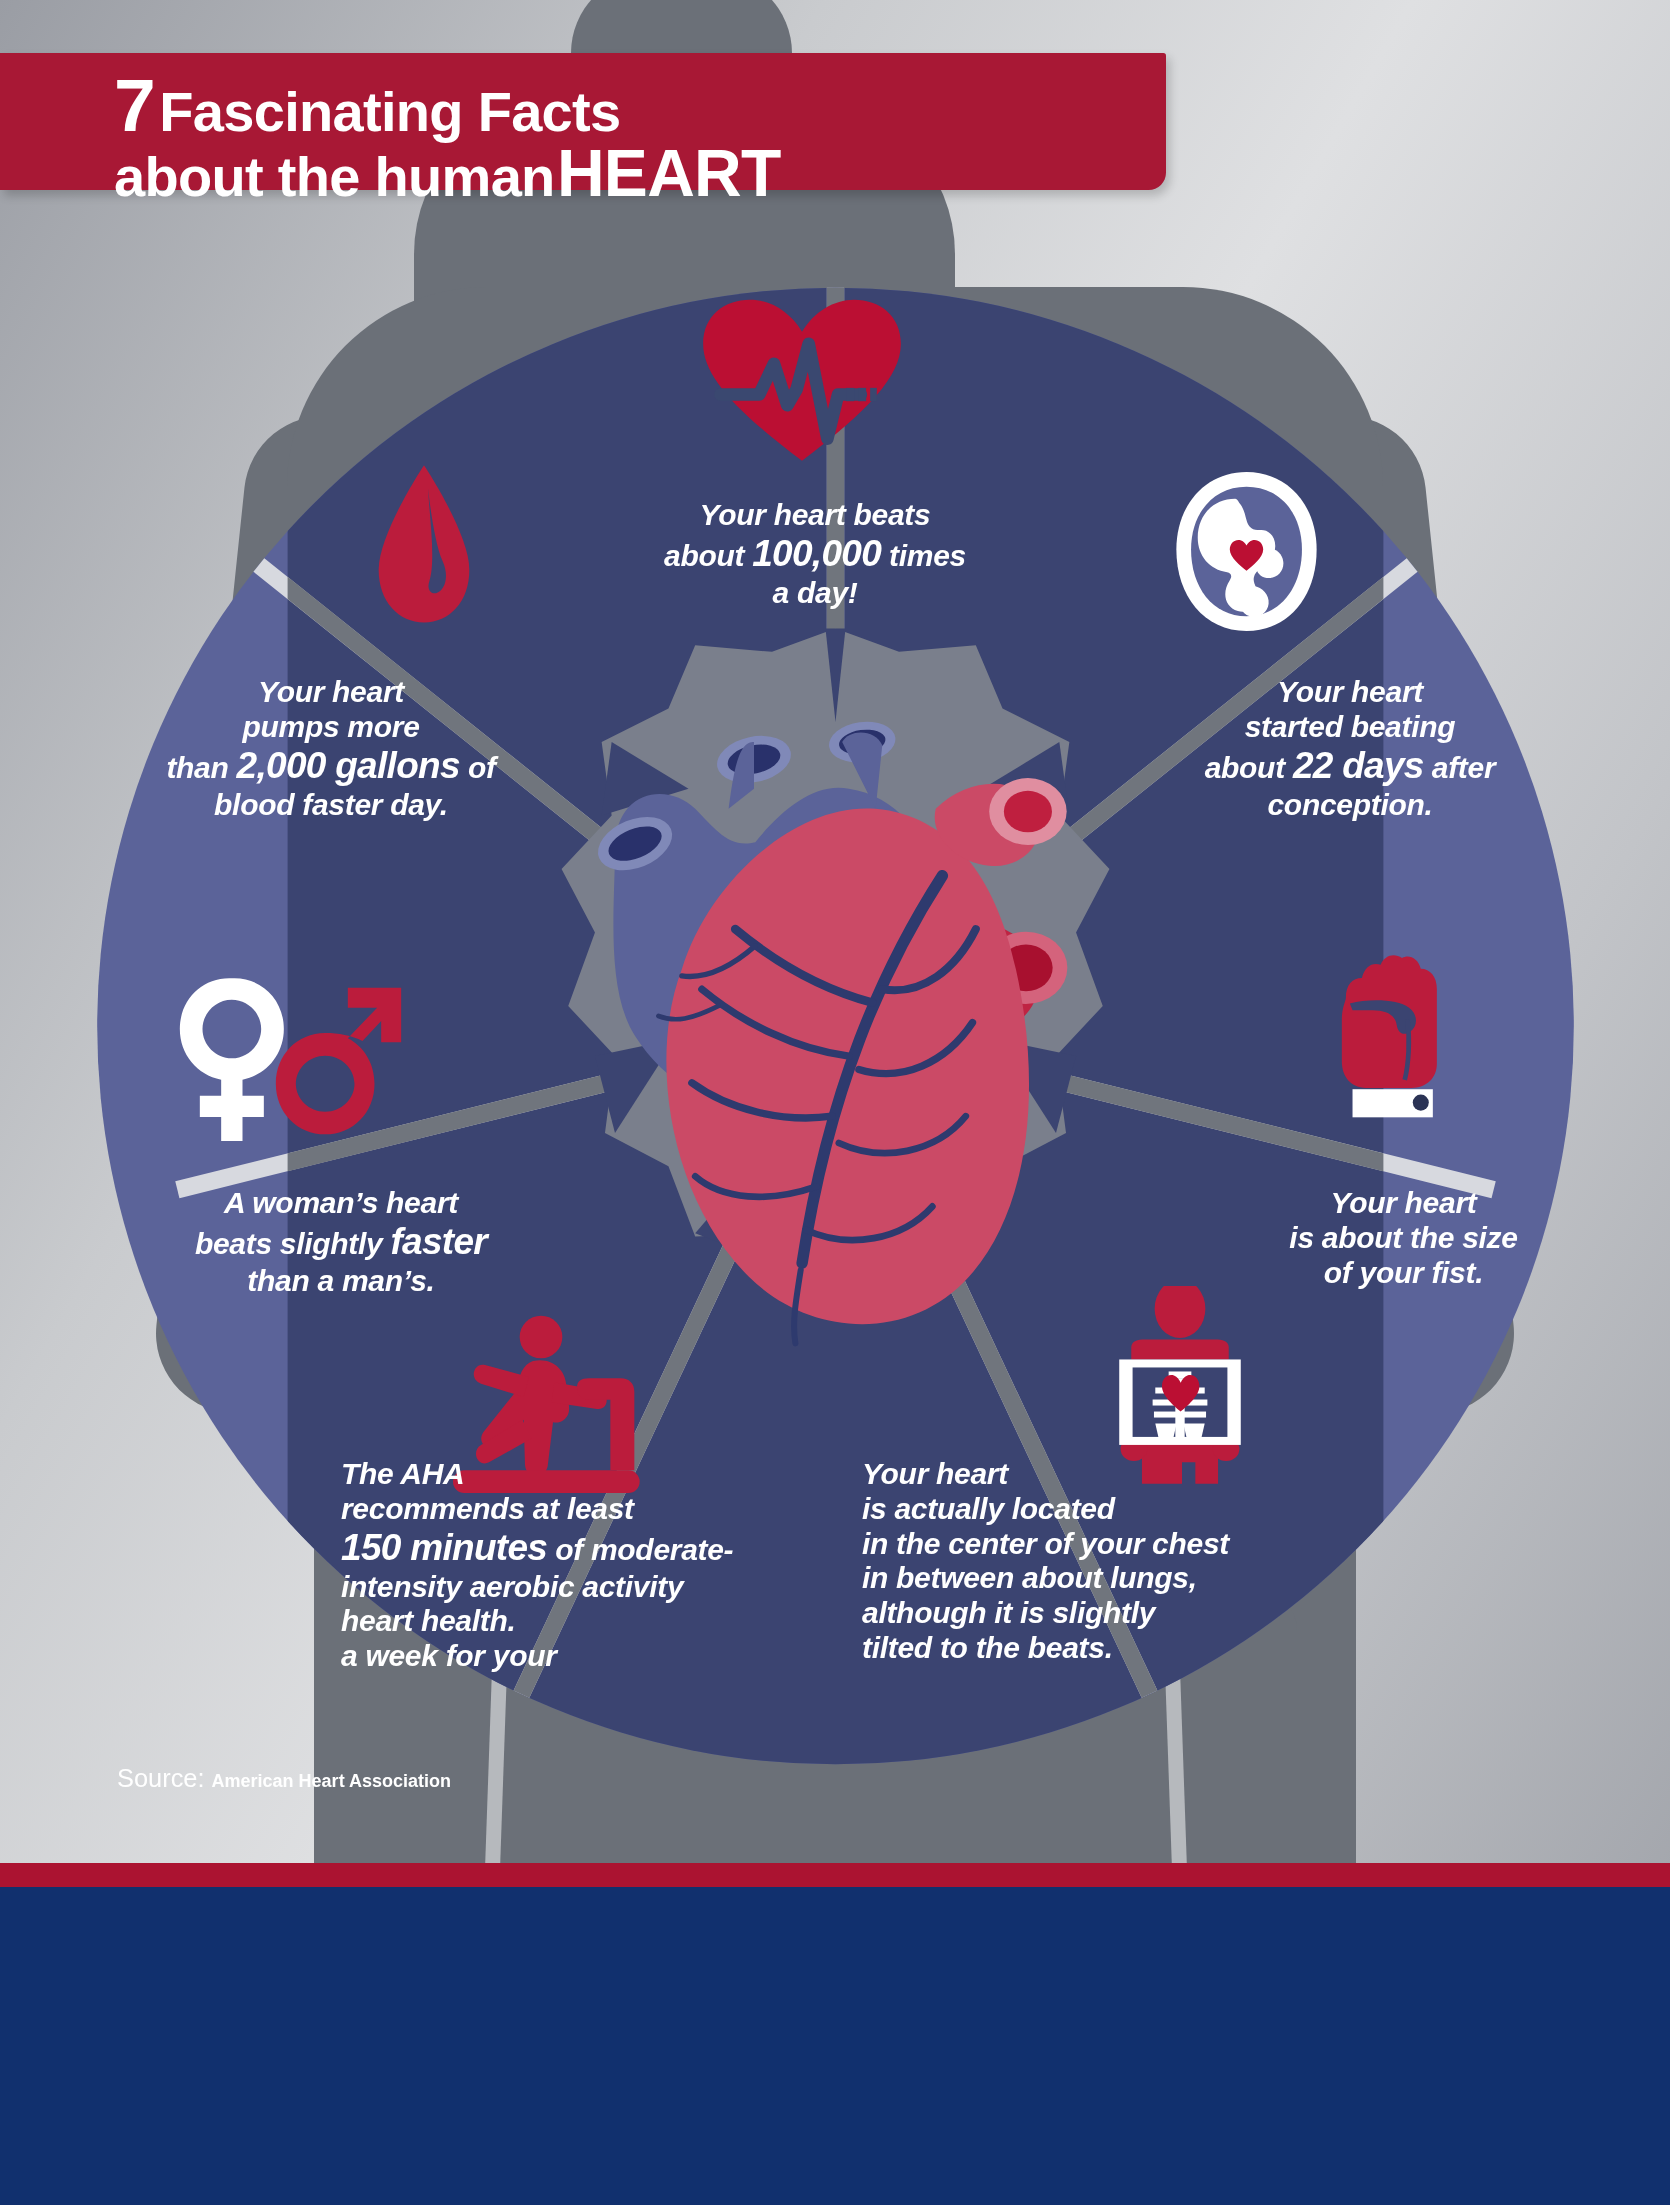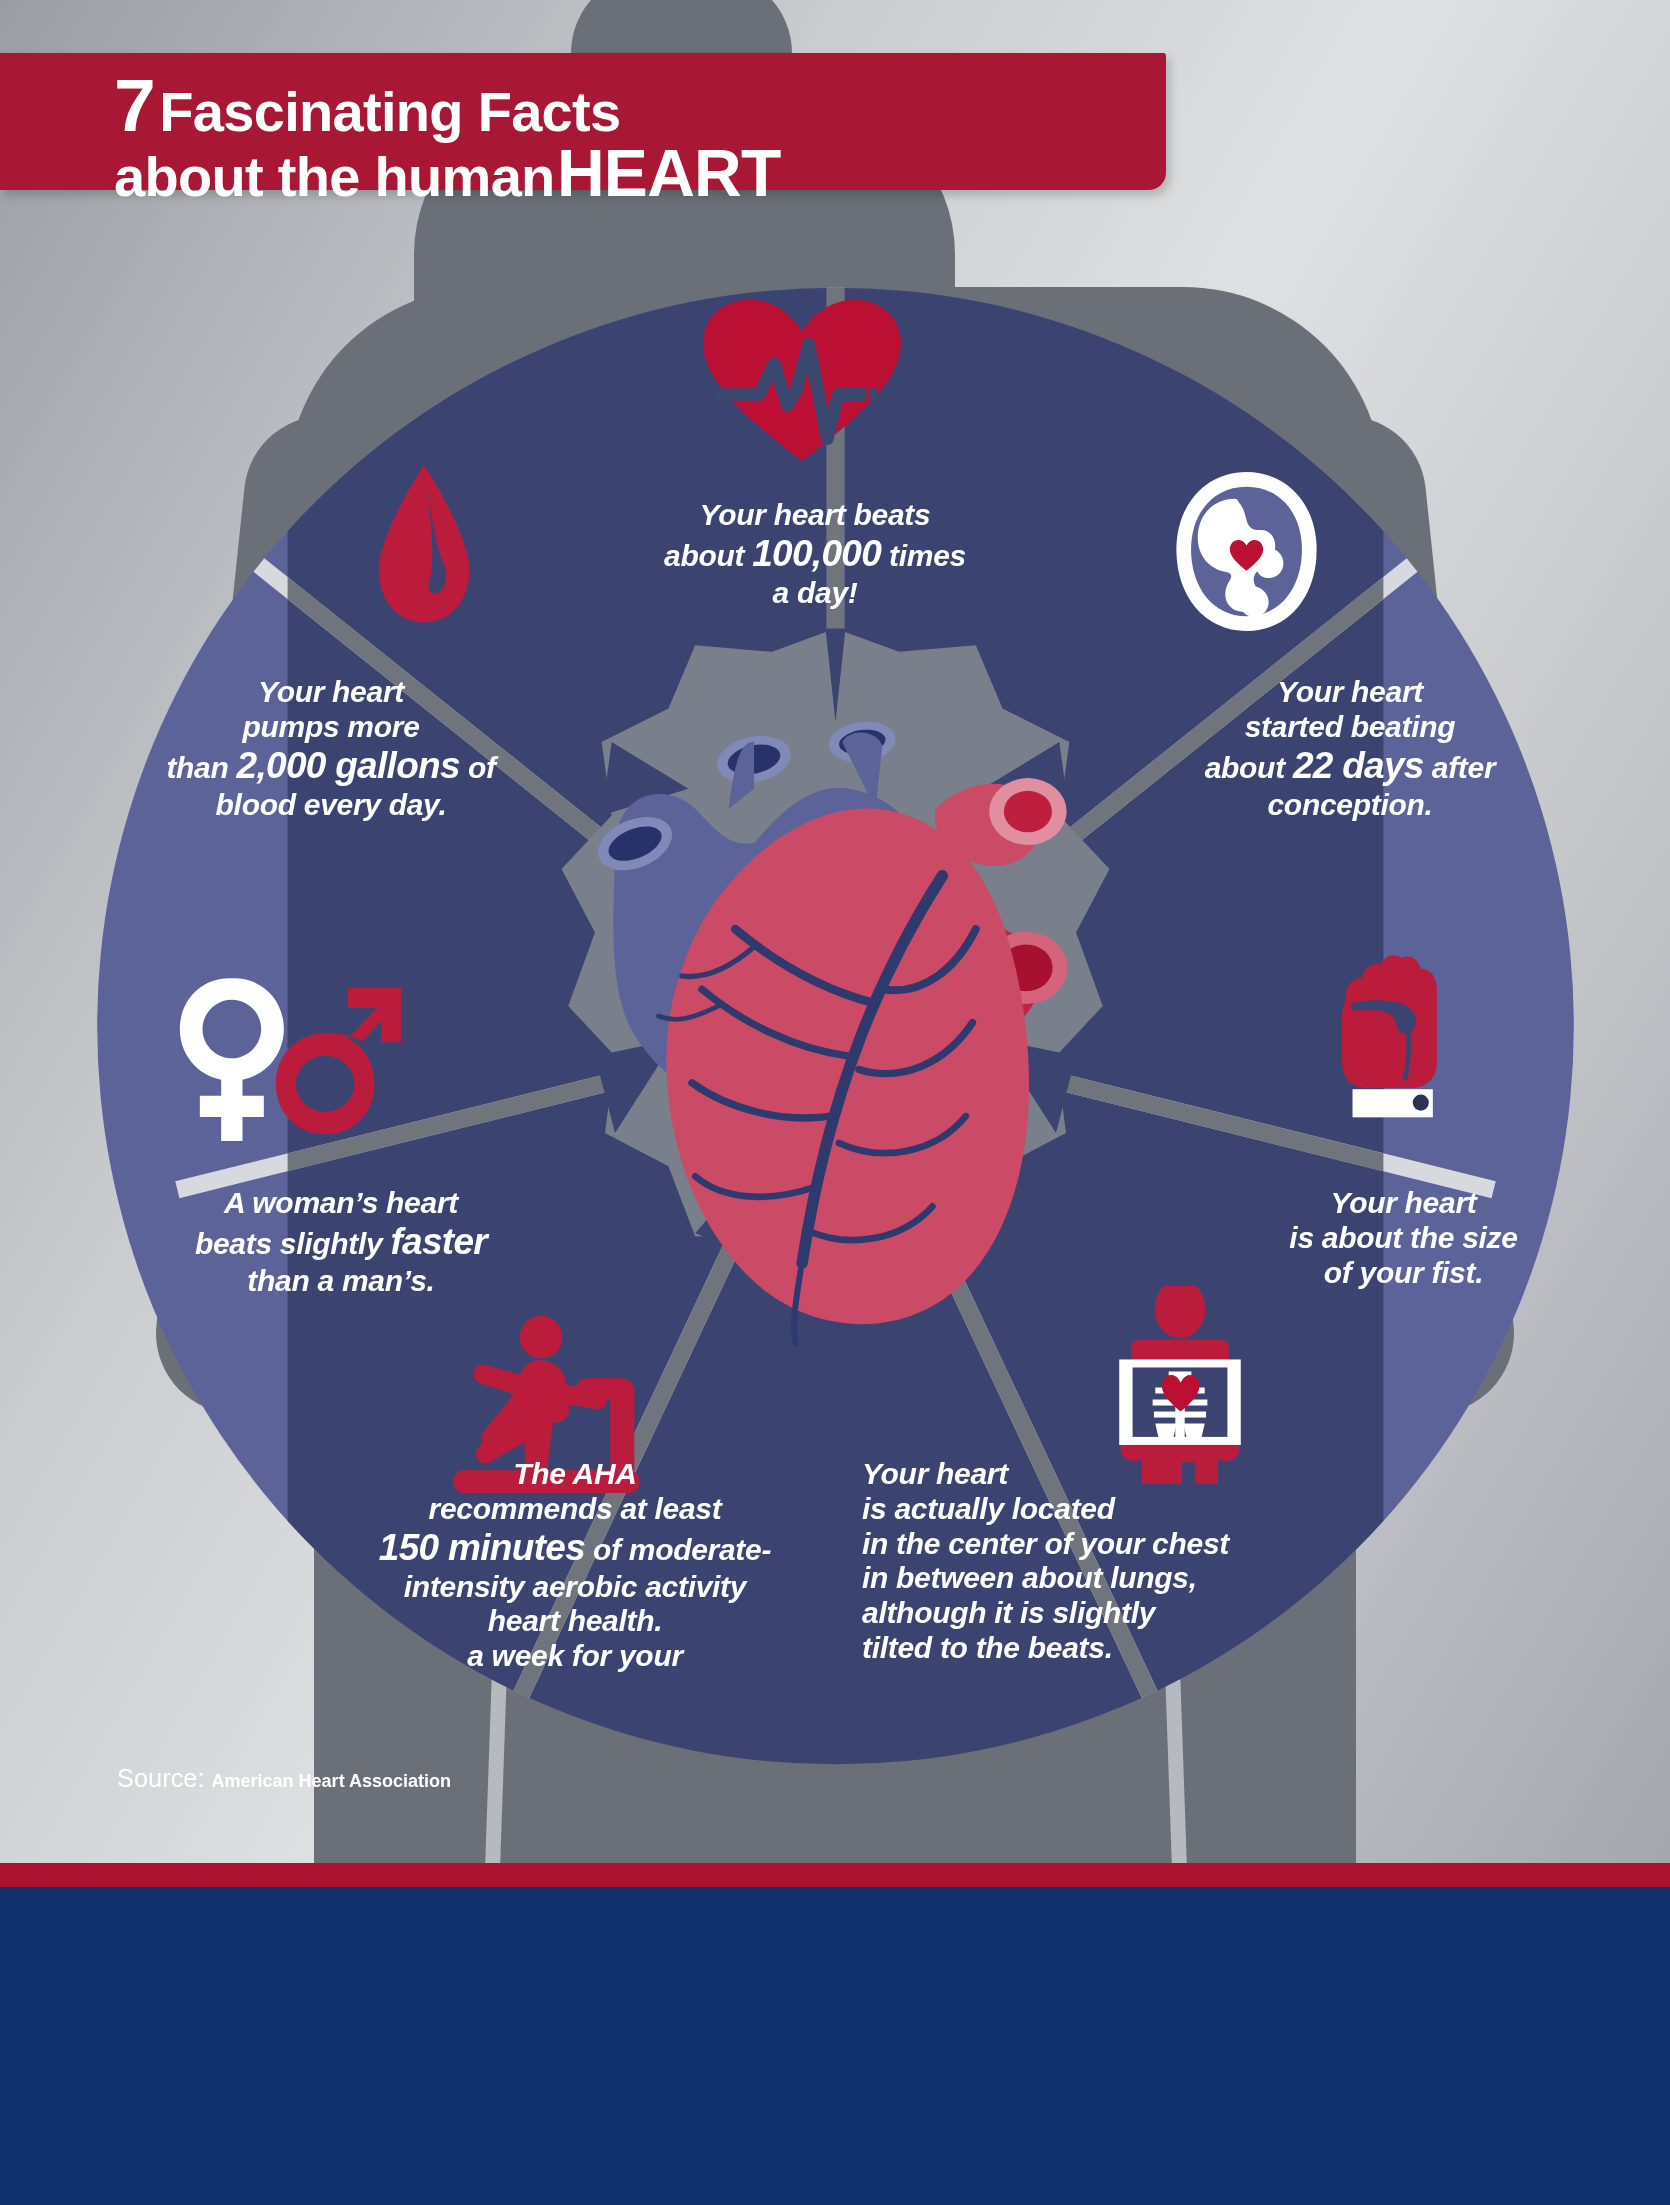--- a/index.html
+++ b/index.html
@@ -343,39 +343,39 @@
 
   <div class="fact" style="left:628px;top:498px;width:374px;text-align:center;">
       <div><span class="">Your heart beats</span></div>
       <div><span class="">about </span><span class="hl">100,000</span><span class=""> times</span></div>
       <div><span class="">a day!</span></div>
     </div>
   <div class="fact" style="left:117px;top:675px;width:428px;text-align:center;">
       <div><span class="">Your heart</span></div>
       <div><span class="">pumps more</span></div>
       <div><span class="">than </span><span class="hl">2,000 gallons</span><span class=""> of</span></div>
-      <div><span class="">blood every day.</span></div>
+      <div><span class="">blood faster day.</span></div>
     </div>
   <div class="fact" style="left:1136px;top:675px;width:428px;text-align:center;">
       <div><span class="">Your heart</span></div>
       <div><span class="">started beating</span></div>
       <div><span class="">about </span><span class="hl">22 days</span><span class=""> after</span></div>
       <div><span class="">conception.</span></div>
     </div>
   <div class="fact" style="left:154px;top:1186px;width:374px;text-align:center;">
       <div><span class="">A woman’s heart</span></div>
       <div><span class="">beats slightly </span><span class="hl">faster</span></div>
       <div><span class="">than a man’s.</span></div>
     </div>
   <div class="fact" style="left:1223px;top:1186px;width:361px;text-align:center;">
       <div><span class="">Your heart</span></div>
       <div><span class="">is about the size</span></div>
       <div><span class="">of your fist.</span></div>
     </div>
-  <div class="fact" style="left:341px;top:1457px;width:468px;text-align:center;">
+  <div class="fact" style="left:341px;top:1457px;width:468px;text-align:left;">
       <div><span class="">The AHA</span></div>
       <div><span class="">recommends at least</span></div>
       <div><span class="hl">150 minutes</span><span class=""> of moderate-</span></div>
       <div><span class="">intensity aerobic activity</span></div>
       <div><span class="">heart health.</span></div>
       <div><span class="">a week for your</span></div>
     </div>
   <div class="fact" style="left:862px;top:1457px;width:481px;text-align:left;">
       <div><span class="">Your heart</span></div>
       <div><span class="">is actually located</span></div>

